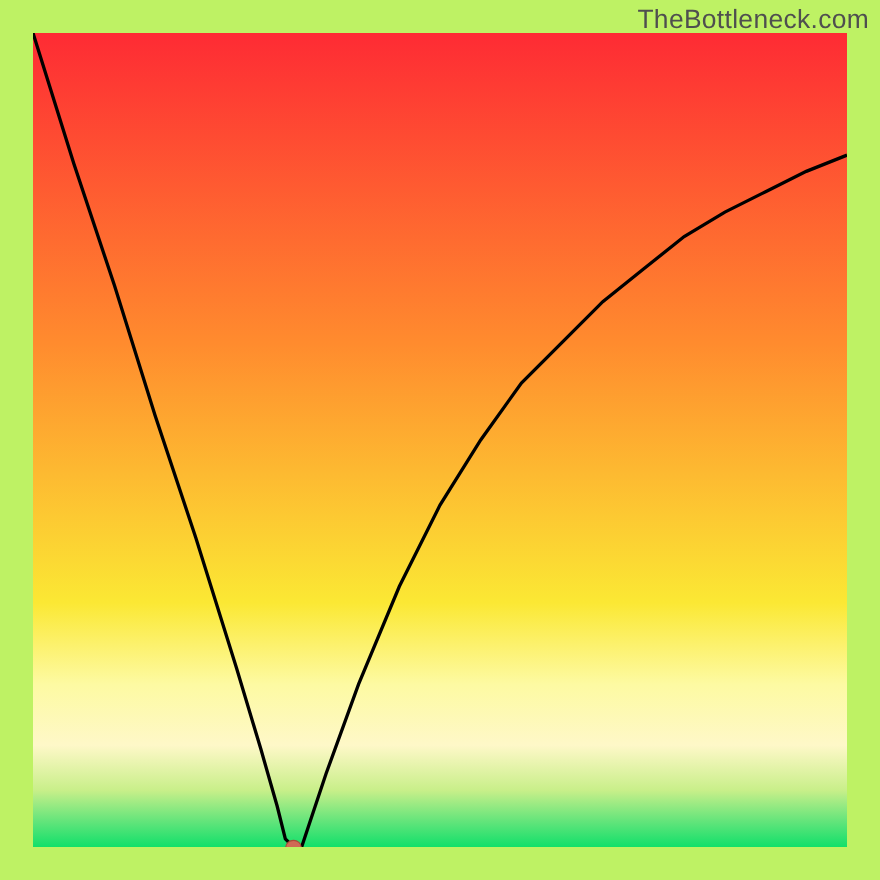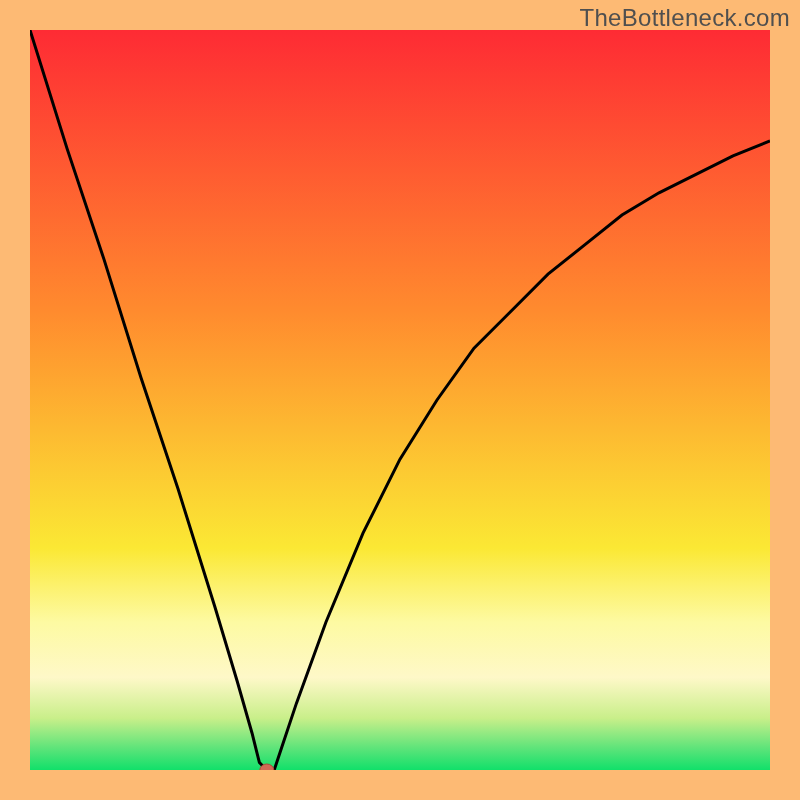--- a/index.html
+++ b/index.html
@@ -8,21 +8,21 @@
     width: 800px;
     height: 800px;
     background: #000;
     font-family: Arial, Helvetica, sans-serif;
     overflow: hidden;
   }
   .frame {
     position: relative;
     width: 800px;
     height: 800px;
-    background: #fdba74;
+    background: #bef264;
   }
   .watermark {
     position: absolute;
     top: 4px;
     right: 10px;
     color: #4f4f4f;
     font-size: 24px;
     font-weight: 500;
     letter-spacing: 0.3px;
     user-select: none;

